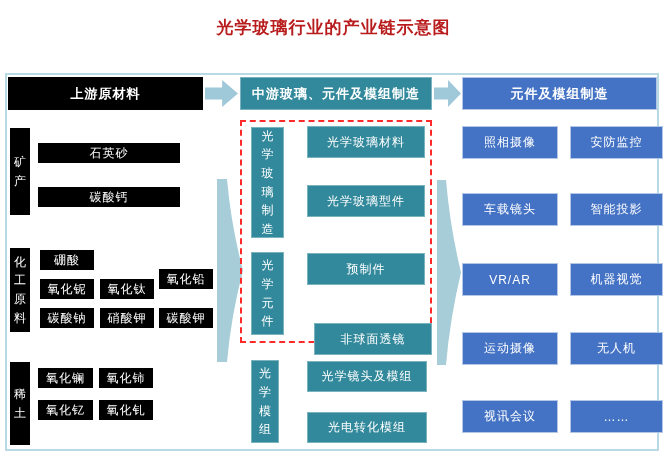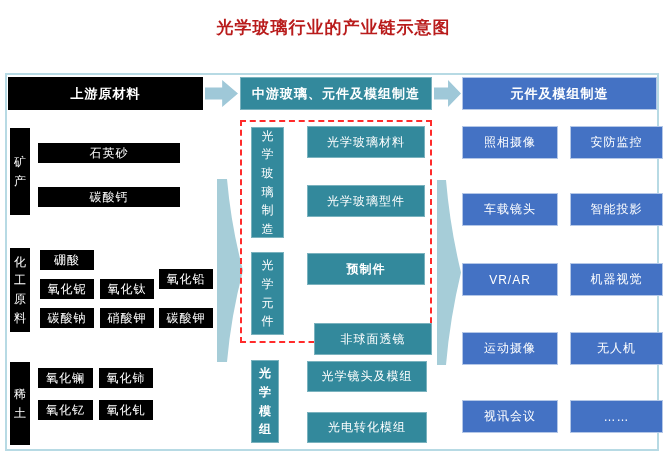--- a/index.html
+++ b/index.html
@@ -77,24 +77,24 @@
     <path d="M0,0 L10,0 Q14,46 26,91.5 Q14,137 10,183 L0,183 Z" fill="#a6cdd8"></path>
   </svg>
 
   <div class="dashed"></div>
 
   <div class="box teal vbox wide" style="left:251px;top:127px;width:33px;height:111px;">光学玻璃制造</div>
   <div class="box teal sm" style="left:307px;top:126px;width:118px;height:32px;">光学玻璃材料</div>
   <div class="box teal sm" style="left:307px;top:185px;width:118px;height:32px;">光学玻璃型件</div>
 
   <div class="box teal vbox wide" style="left:251px;top:252px;width:33px;height:83px;">光学元件</div>
-  <div class="box teal sm" style="left:307px;top:253px;width:118px;height:32px;font-weight:bold;">预制件</div>
+  <div class="box teal sm" style="left:307px;top:253px;width:118px;height:32px;">预制件</div>
   <div class="box teal sm" style="left:314px;top:300px;width:118px;height:32px;margin-top:23px;">非球面透镜</div>
 
-  <div class="box teal vbox wide" style="left:251px;top:360px;width:28px;height:83px;font-weight:bold;">光学模组</div>
+  <div class="box teal vbox wide" style="left:251px;top:360px;width:28px;height:83px;">光学模组</div>
   <div class="box teal sm" style="left:307px;top:361px;width:120px;height:31px;">光学镜头及模组</div>
   <div class="box teal sm" style="left:307px;top:412px;width:120px;height:31px;">光电转化模组</div>
 
   <svg class="bigarrow" style="left:437px;top:180px;" width="24" height="185" viewBox="0 0 24 185">
     <path d="M0,0 L9,0 Q13,47 24,92.5 Q13,138 9,185 L0,185 Z" fill="#a6cdd8"></path>
   </svg>
 
   <div class="box blue sm" style="left:462px;top:126px;width:96px;height:33px;">照相摄像</div>
   <div class="box blue sm" style="left:570px;top:126px;width:93px;height:33px;">安防监控</div>
   <div class="box blue sm" style="left:462px;top:193px;width:96px;height:33px;">车载镜头</div>

